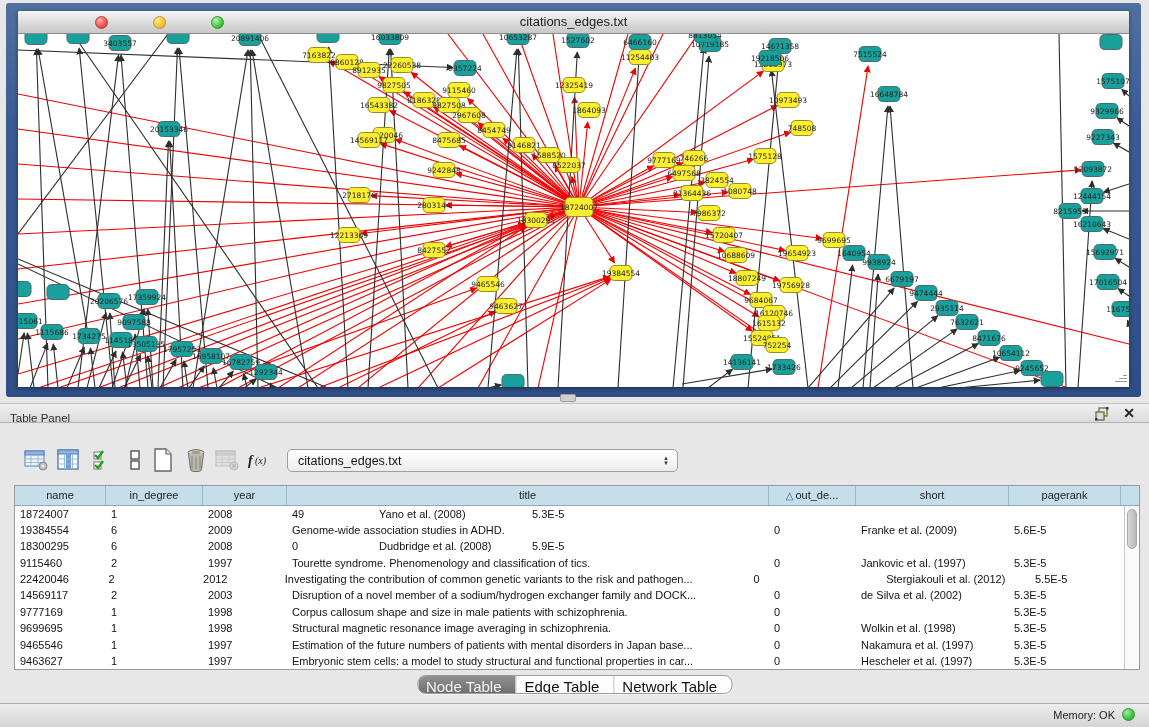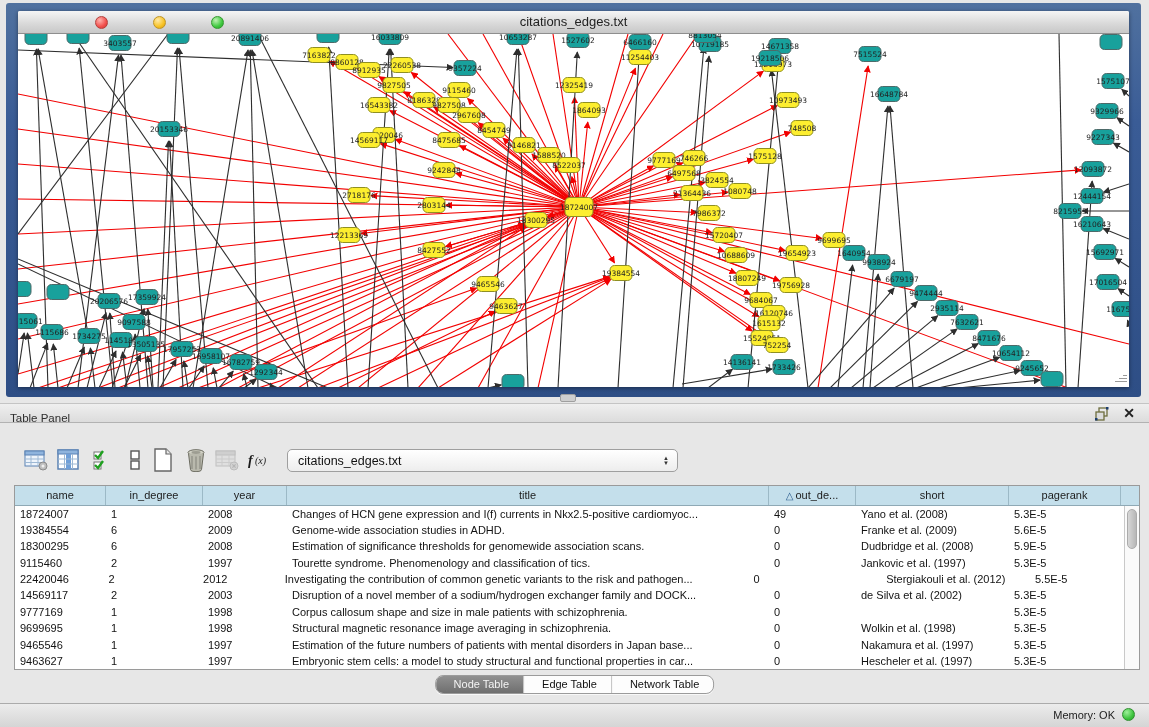--- a/index.html
+++ b/index.html
@@ -86,21 +86,21 @@
     position:absolute; left:2px; top:3px; width:10px; height:40px; border-radius:5px;
     background:linear-gradient(90deg,#d7d7d7,#b7b7b7); border:1px solid #ababab;
   }
   
   #tabs {
     position:absolute; left:50%; top:675px; transform:translateX(-50%);
     display:flex; height:19px; border:1px solid #9b9b9b; border-radius:8px;
     overflow:hidden; background:#fdfdfd; box-shadow:0 1px 0 rgba(255,255,255,.7);
   }
   #tabs .tab {
-    font-size:11px; padding:2px 14px 0 18px; color:#111; cursor:pointer;
+    font-size:15px; padding:2px 14px 0 8px; color:#111; cursor:pointer;
     border-right:1px solid #c2c2c2;
   }
   #tabs .tab:last-child { border-right:none; }
   #tabs .tab.sel {
     background:linear-gradient(180deg,#909090,#6f6f6f); color:#f4f4f4;
   }
   
   #statusbar {
     position:absolute; left:0; bottom:0; width:1149px; height:24px;
     background:linear-gradient(180deg,#ececec,#d5d5d5); border-top:1px solid #ababab;
@@ -826,39 +826,37 @@
       <div class="th" style="width: 482px;">title</div>
       <div class="th" style="width: 87px;"><span class="sortglyph">△</span>out_de...</div>
       <div class="th" style="width: 153px;">short</div>
       <div class="th" style="width: 112px;">pagerank</div>
     </div>
   <div id="tbody">
       <div class="tr">
         <div class="td" style="width: 91px;">18724007</div>
         <div class="td" style="width: 97px;">1</div>
         <div class="td" style="width: 84px;">2008</div>
-        <div class="td" style="width: 482px;">Changes of HCN gene expression and I(f) currents in Nkx2.5-positive cardiomyoc...</div>
         <div class="td" style="width: 87px;">49</div>
         <div class="td" style="width: 153px;">Yano et al. (2008)</div>
         <div class="td" style="width: 112px;">5.3E-5</div>
       </div>
       <div class="tr">
         <div class="td" style="width: 91px;">19384554</div>
         <div class="td" style="width: 97px;">6</div>
         <div class="td" style="width: 84px;">2009</div>
         <div class="td" style="width: 482px;">Genome-wide association studies in ADHD.</div>
         <div class="td" style="width: 87px;">0</div>
         <div class="td" style="width: 153px;">Franke et al. (2009)</div>
         <div class="td" style="width: 112px;">5.6E-5</div>
       </div>
       <div class="tr">
         <div class="td" style="width: 91px;">18300295</div>
         <div class="td" style="width: 97px;">6</div>
         <div class="td" style="width: 84px;">2008</div>
-        <div class="td" style="width: 482px;">Estimation of significance thresholds for genomewide association scans.</div>
         <div class="td" style="width: 87px;">0</div>
         <div class="td" style="width: 153px;">Dudbridge et al. (2008)</div>
         <div class="td" style="width: 112px;">5.9E-5</div>
       </div>
       <div class="tr">
         <div class="td" style="width: 91px;">9115460</div>
         <div class="td" style="width: 97px;">2</div>
         <div class="td" style="width: 84px;">1997</div>
         <div class="td" style="width: 482px;">Tourette syndrome. Phenomenology and classification of tics.</div>
         <div class="td" style="width: 87px;">0</div>

